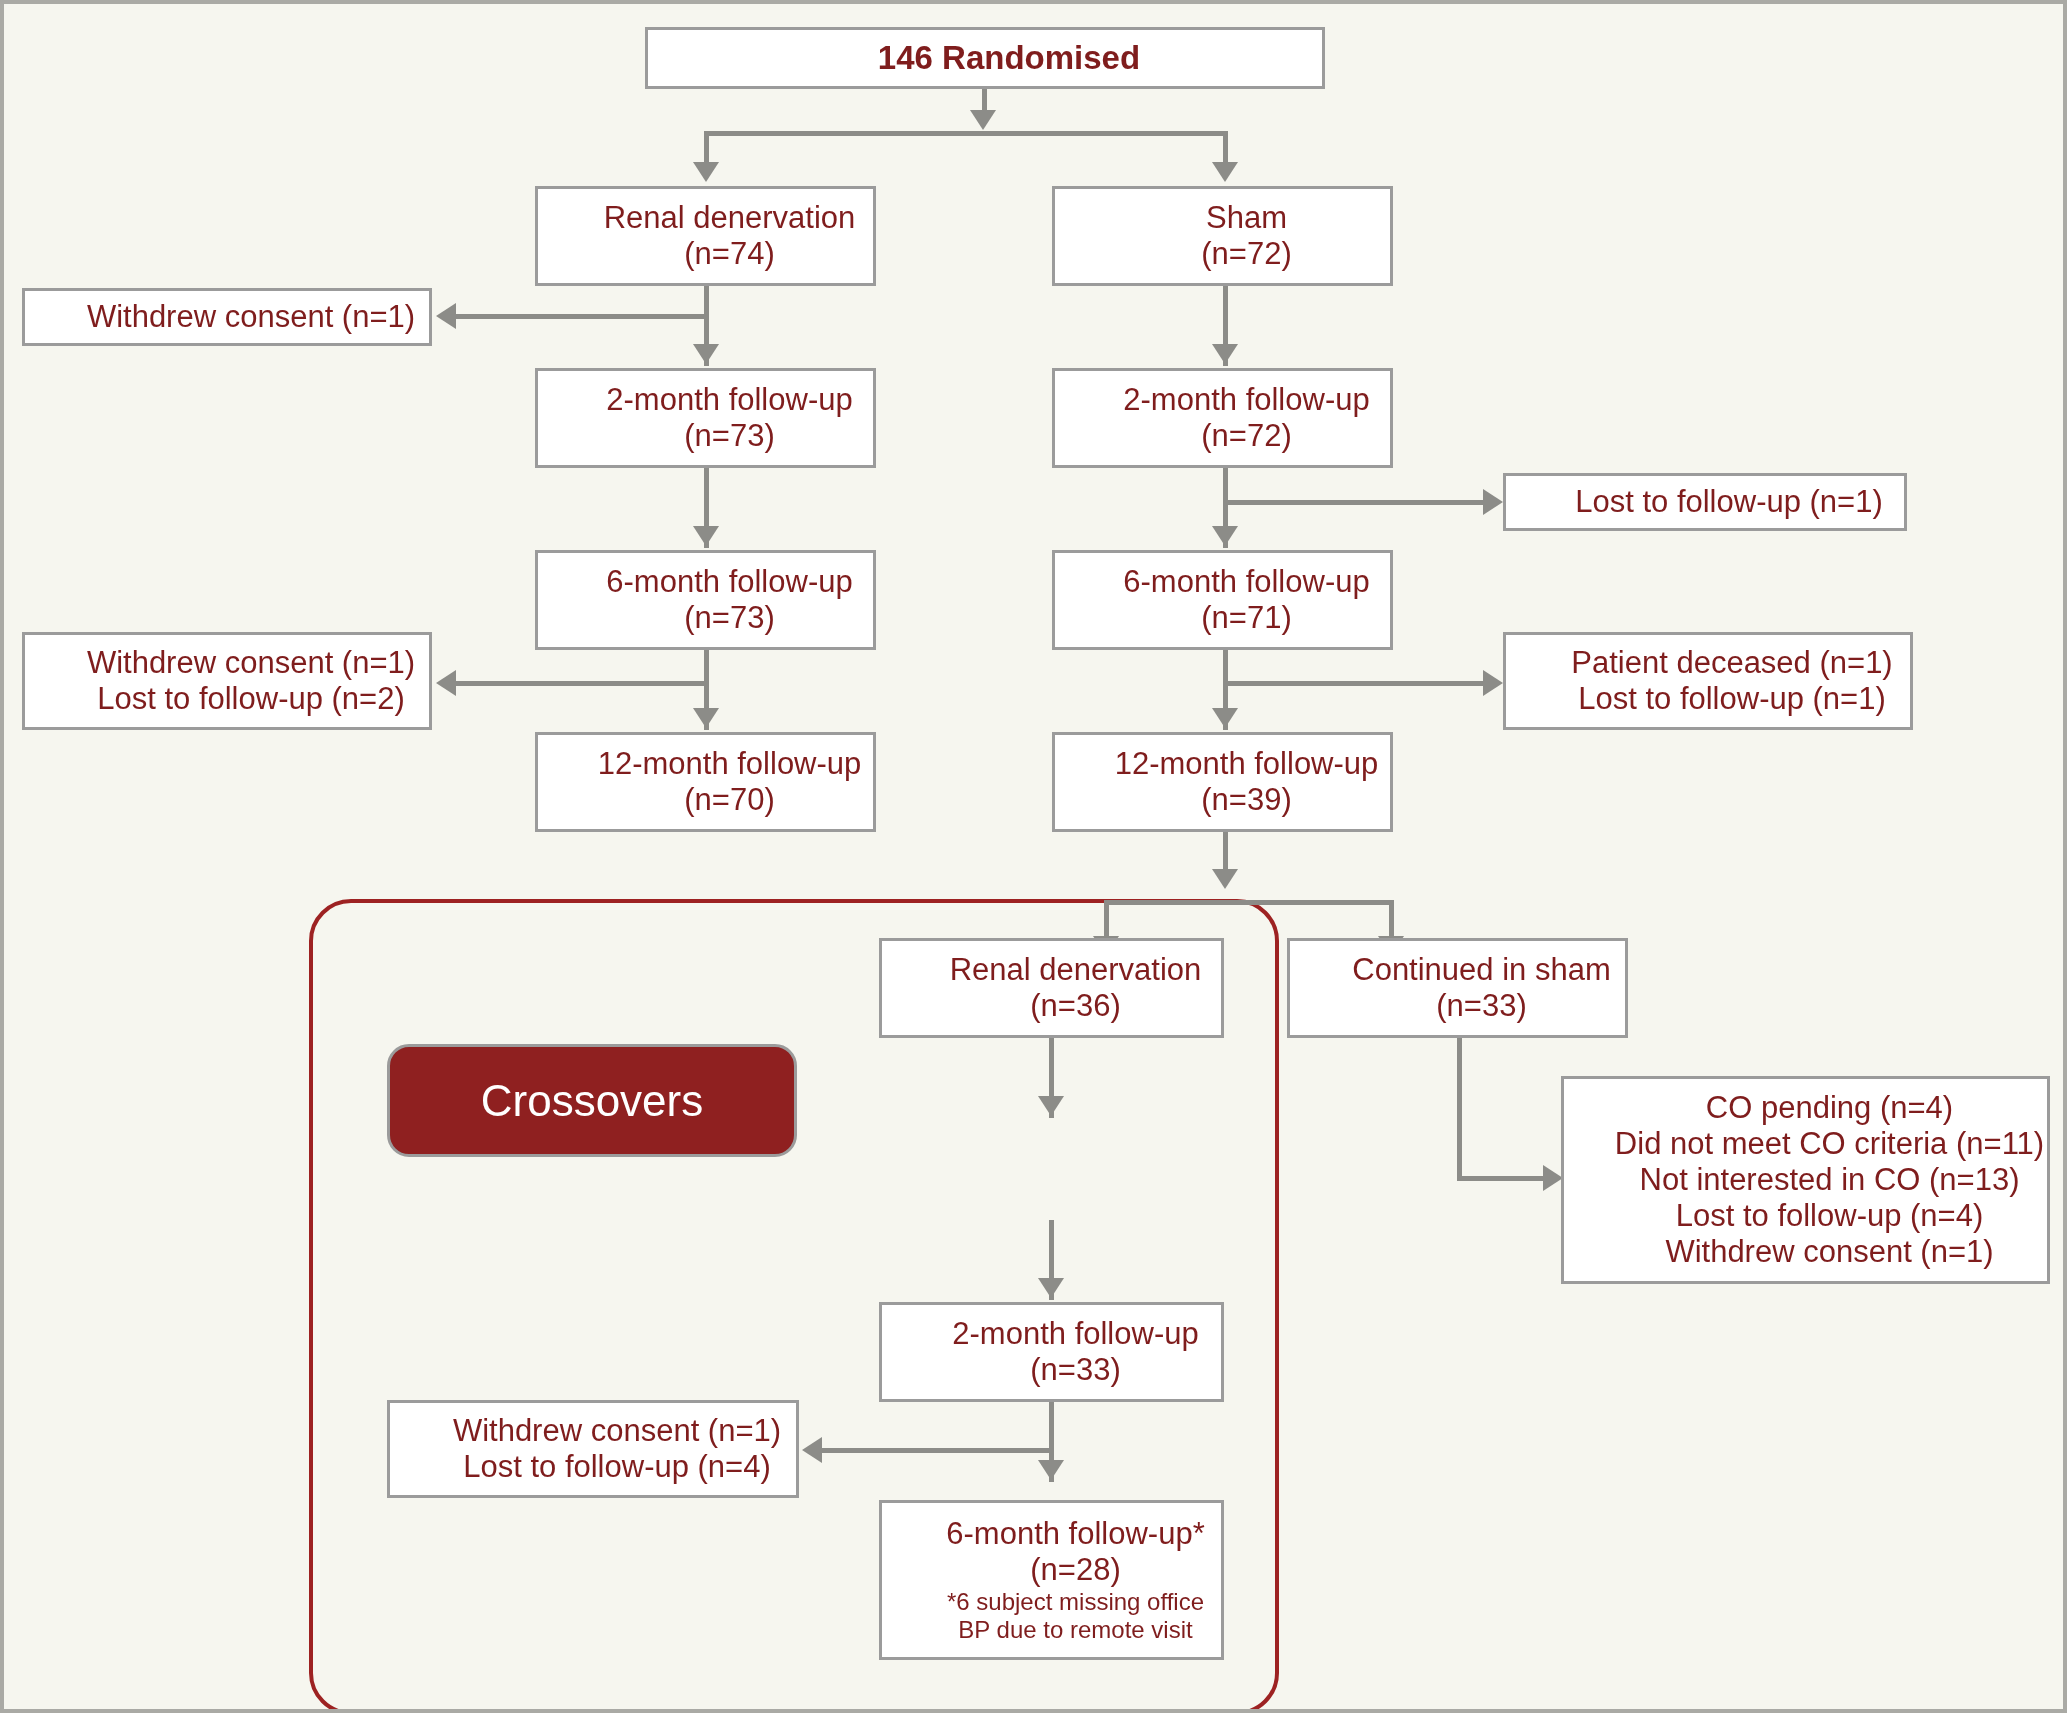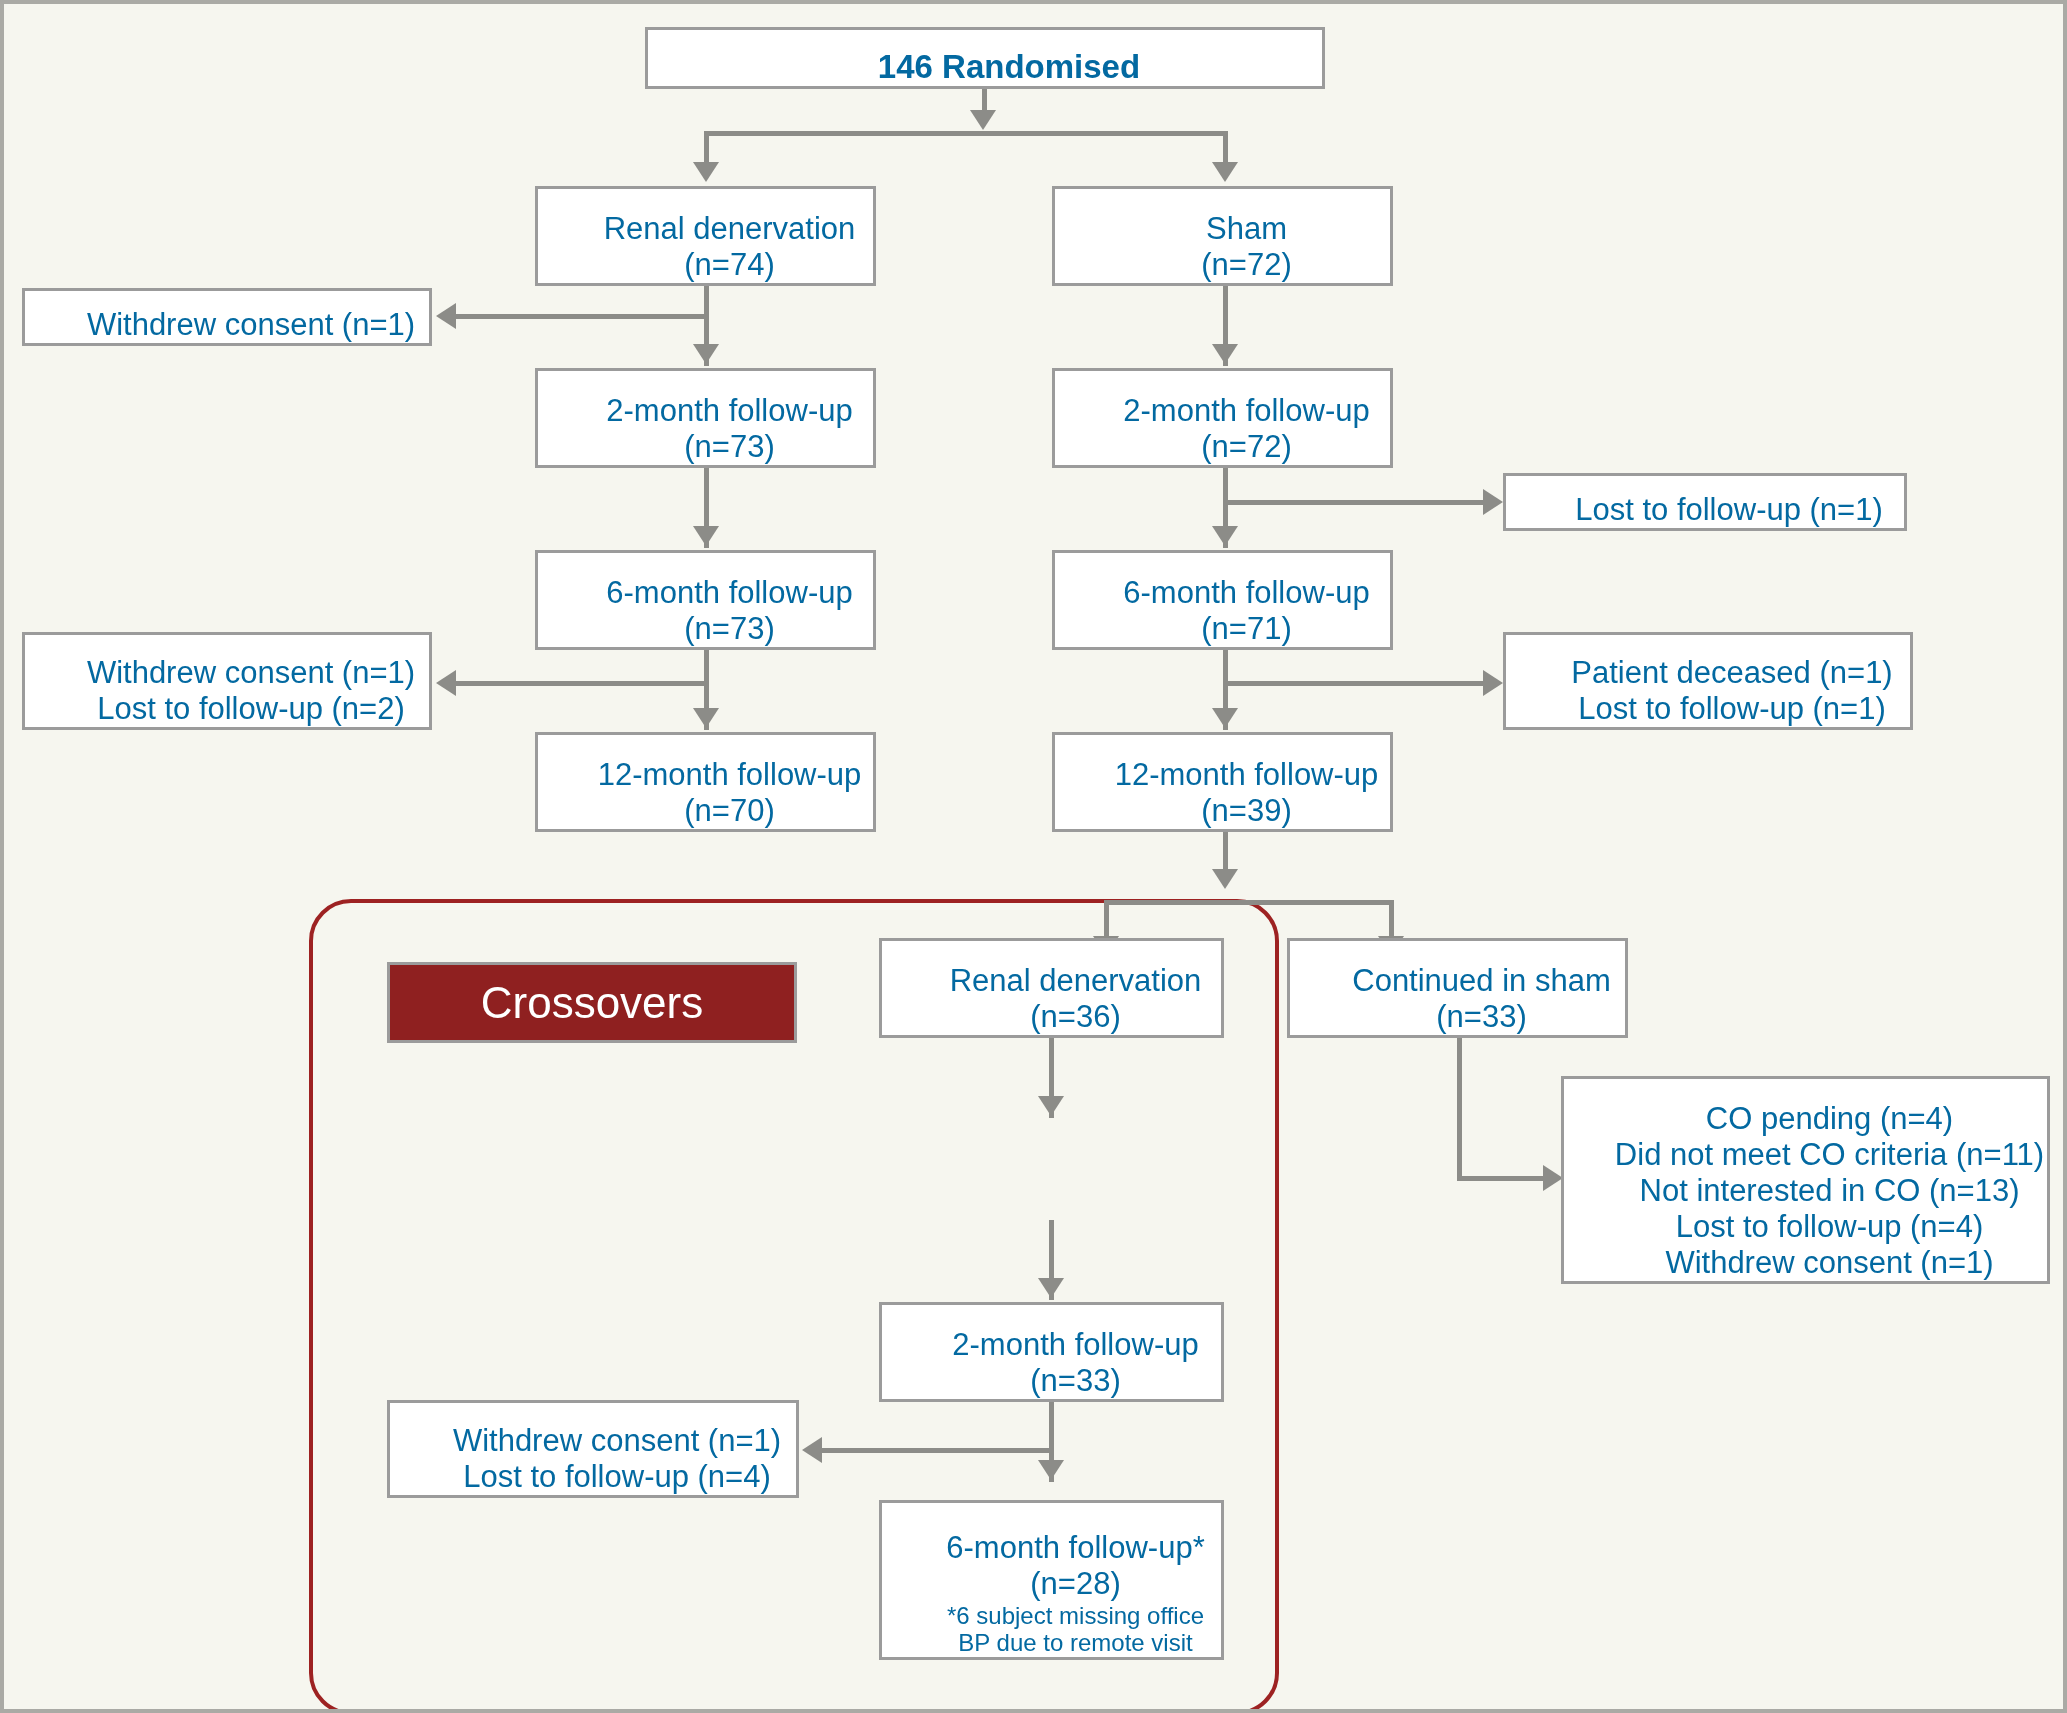--- a/index.html
+++ b/index.html
@@ -21,23 +21,23 @@
   }
   
   .node {
     position: absolute;
     box-sizing: border-box;
     background: #ffffff;
     border: 3px solid #9b9b9b;
     display: flex;
     flex-direction: column;
     align-items: center;
-    justify-content: flex-end;
+    justify-content: center;
     text-align: center;
-    color: #0369a1;
+    color: #7f1d1d;
     font-size: 31px;
     line-height: 1.16;
     z-index: 5;
     padding-left: 48px;
   }
   .node .ln { display: block; white-space: nowrap; }
   .node.title {
     font-weight: bold;
     font-size: 33px;
   }
@@ -195,21 +195,21 @@
   </div>
 
   <div class="conn v" style="left:1219px; top:828px; height:42px;"></div>
   <div class="arrow down" style="left:1208px; top:865px;"></div>
   <div class="conn h" style="left:1100px; top:896px; width:290px;"></div>
   <div class="conn v" style="left:1100px; top:896px; height:40px;"></div>
   <div class="arrow down" style="left:1089px; top:932px;"></div>
   <div class="conn v" style="left:1385px; top:896px; height:40px;"></div>
   <div class="arrow down" style="left:1374px; top:932px;"></div>
 
-  <div class="banner" style="left:383px; top:958px; width:410px; height:81px;">
+  <div class="banner" style="left:383px; top:1040px; width:410px; height:113px;border-radius:22px;">
     <span>Crossovers</span>
   </div>
 
   <div class="node" style="left:875px; top:934px; width:345px; height:100px;">
     <span class="ln">Renal denervation</span>
     <span class="ln">(n=36)</span>
   </div>
   <div class="node" style="left:1283px; top:934px; width:341px; height:100px;">
     <span class="ln">Continued in sham</span>
     <span class="ln">(n=33)</span>

